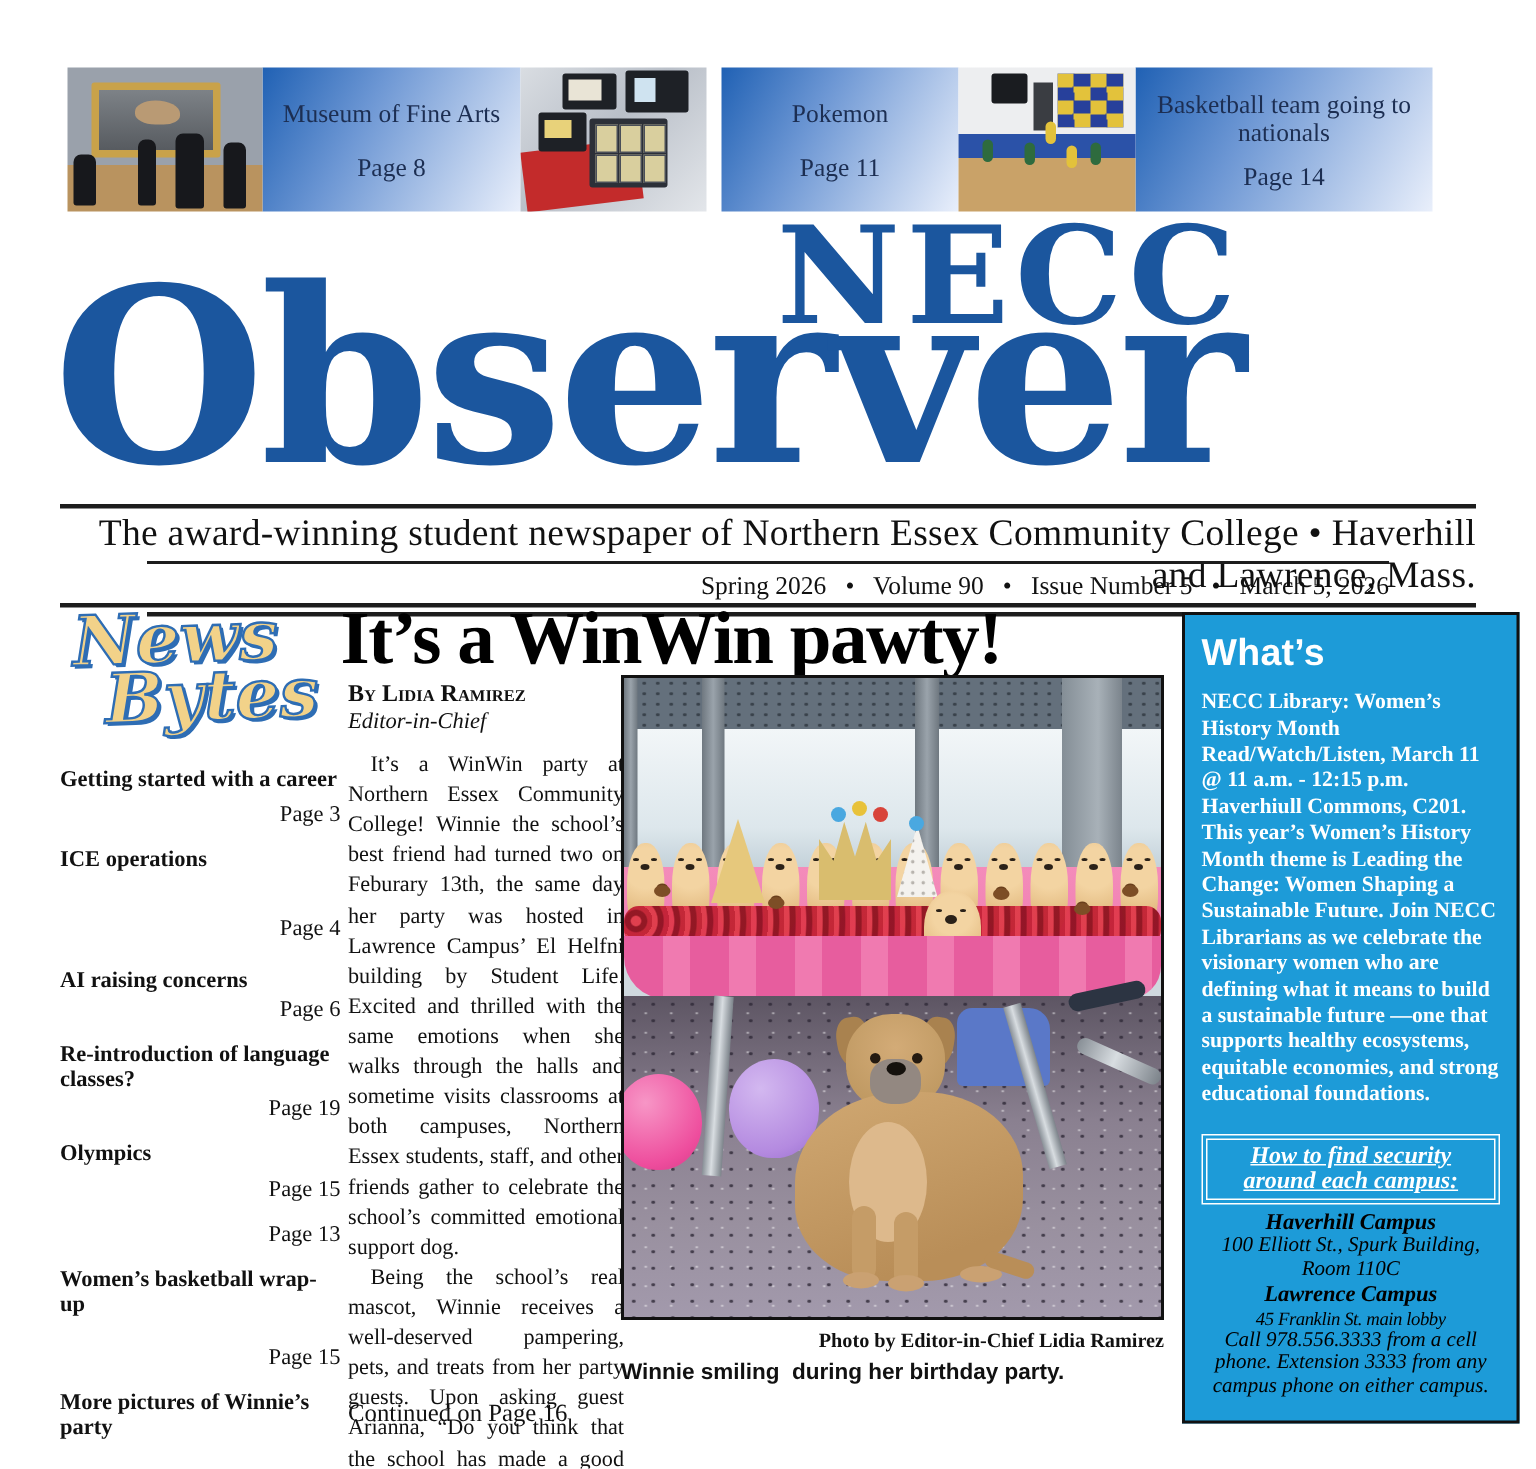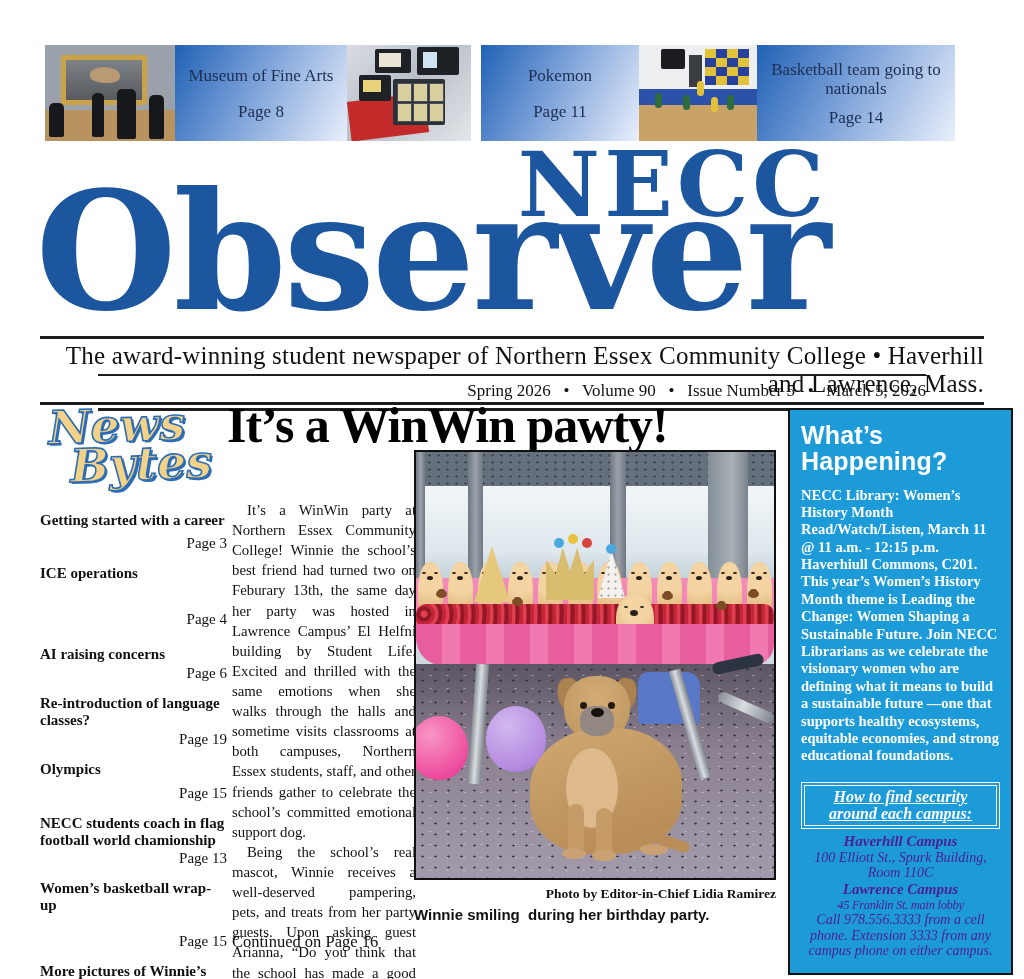--- a/index.html
+++ b/index.html
@@ -136,21 +136,21 @@
 
   
   #happening{position:absolute;left:788px;top:4px;width:225px;background:#1d9bd8;border:2px solid #111;
              box-sizing:border-box;padding:12px 11px 14px;color:#fff;}
   .hap-title{font-family:"Liberation Sans",sans-serif;font-weight:bold;font-size:25px;line-height:1.05;letter-spacing:.2px;}
   .hap-body{margin-top:12px;font-weight:bold;font-size:14.5px;line-height:1.2;}
   .hap-body p{margin:0;}
   #security{margin-top:17px;font-style:italic;}
   .sec-titlebox{border:4px double #fff;padding:2px 3px;text-align:center;}
   .sec-title{font-weight:bold;font-size:16px;line-height:1.1;text-decoration:underline;}
-  .sec-body{color:#4c1d95;text-align:center;font-size:14px;line-height:1.12;margin-top:4px;}
+  .sec-body{color:#000000;text-align:center;font-size:14px;line-height:1.12;margin-top:4px;}
   .sec-campus{font-weight:bold;font-size:15px;}
   .sec-condensed{font-size:12.5px;letter-spacing:-.3px;}
 </style>
 </head>
 <body>
 
 <div id="banner">
   <div class="thumb" id="th-museum">
     <div class="mus-frame"></div>
     <div class="mus-paint"></div>
@@ -229,34 +229,37 @@
     </div>
     <div class="nb-item">
       <div class="nb-title">Re-introduction of language classes?</div>
       <div class="nb-page" style="margin-top:2px;">Page 19</div>
     </div>
     <div class="nb-item">
       <div class="nb-title">Olympics</div>
       <div class="nb-page">Page 15</div>
     </div>
     <div class="nb-item">
-      <div class="nb-title">NECC students coach in flag football world chamionship</div>
       <div class="nb-page" style="margin-top:1px;">Page 13</div>
     </div>
     <div class="nb-item">
       <div class="nb-title">Women’s basketball wrap-up</div>
       <div class="nb-page" style="margin-top:18px;">Page 15</div>
     </div>
     <div class="nb-item">
       <div class="nb-title">More pictures of Winnie’s party</div>
 
     </div>
   </div>
 
   <div id="headline">It’s a WinWin pawty!</div>
+  <div id="byline">
+    <div class="by-name">By Lidia Ramirez</div>
+    <div class="by-role">Editor-in-Chief</div>
+  </div>
   <div id="body-col">
     <p>It’s a WinWin party at Northern Essex Community College! Winnie the school’s best friend had turned two on Feburary 13th, the same day her party was hosted in Lawrence Campus’ El Helfni building by Student Life. Excited and thrilled with the same emotions when she walks through the halls and sometime visits classrooms at both campuses, Northern Essex students, staff, and other friends gather to celebrate the school’s committed emotional support dog.</p>
     <p>Being the school’s real mascot, Winnie receives a well-deserved pampering, pets, and treats from her party guests. Upon asking guest Arianna, “Do you think that the school has made a good decision in including Winnie as it’s emotional support dog?”, Arianna</p>
   </div>
   <div id="continued">Continued on Page 16</div>
 
   <div id="photo">
     <div class="ph ph-lot"></div>
     <div class="ph ph-snow"></div>
     <div class="ph ph-mullion" style="left:0;width:9px;"></div>
@@ -319,21 +322,20 @@
       <div class="dg dg-paw" style="left:112px;top:168px;width:28px;"></div>
       <div class="dg dg-tail"></div>
     </div>
   </div>
   <div id="credit">Photo by Editor-in-Chief Lidia Ramirez</div>
   <div id="caption">Winnie smiling  during her birthday party.</div>
 
   <div id="happening">
     <div class="hap-title">
       <div>What’s</div>
-      <div>Happening?</div>
     </div>
     <div class="hap-body">
       <p>NECC Library: Women’s History Month Read/Watch/Listen, March 11 @ 11 a.m. - 12:15 p.m. Haverhiull Commons, C201.</p>
       <p>This year’s Women’s History Month theme is Leading the Change: Women Shaping a Sustainable Future. Join NECC Librarians as we celebrate the visionary women who are defining what it means to build a sustainable future —one that supports healthy ecosystems, equitable economies, and strong educational foundations.</p>
     </div>
     <div id="security">
       <div class="sec-titlebox">
         <div class="sec-title">How to find security around each campus:</div>
       </div>
       <div class="sec-body">

